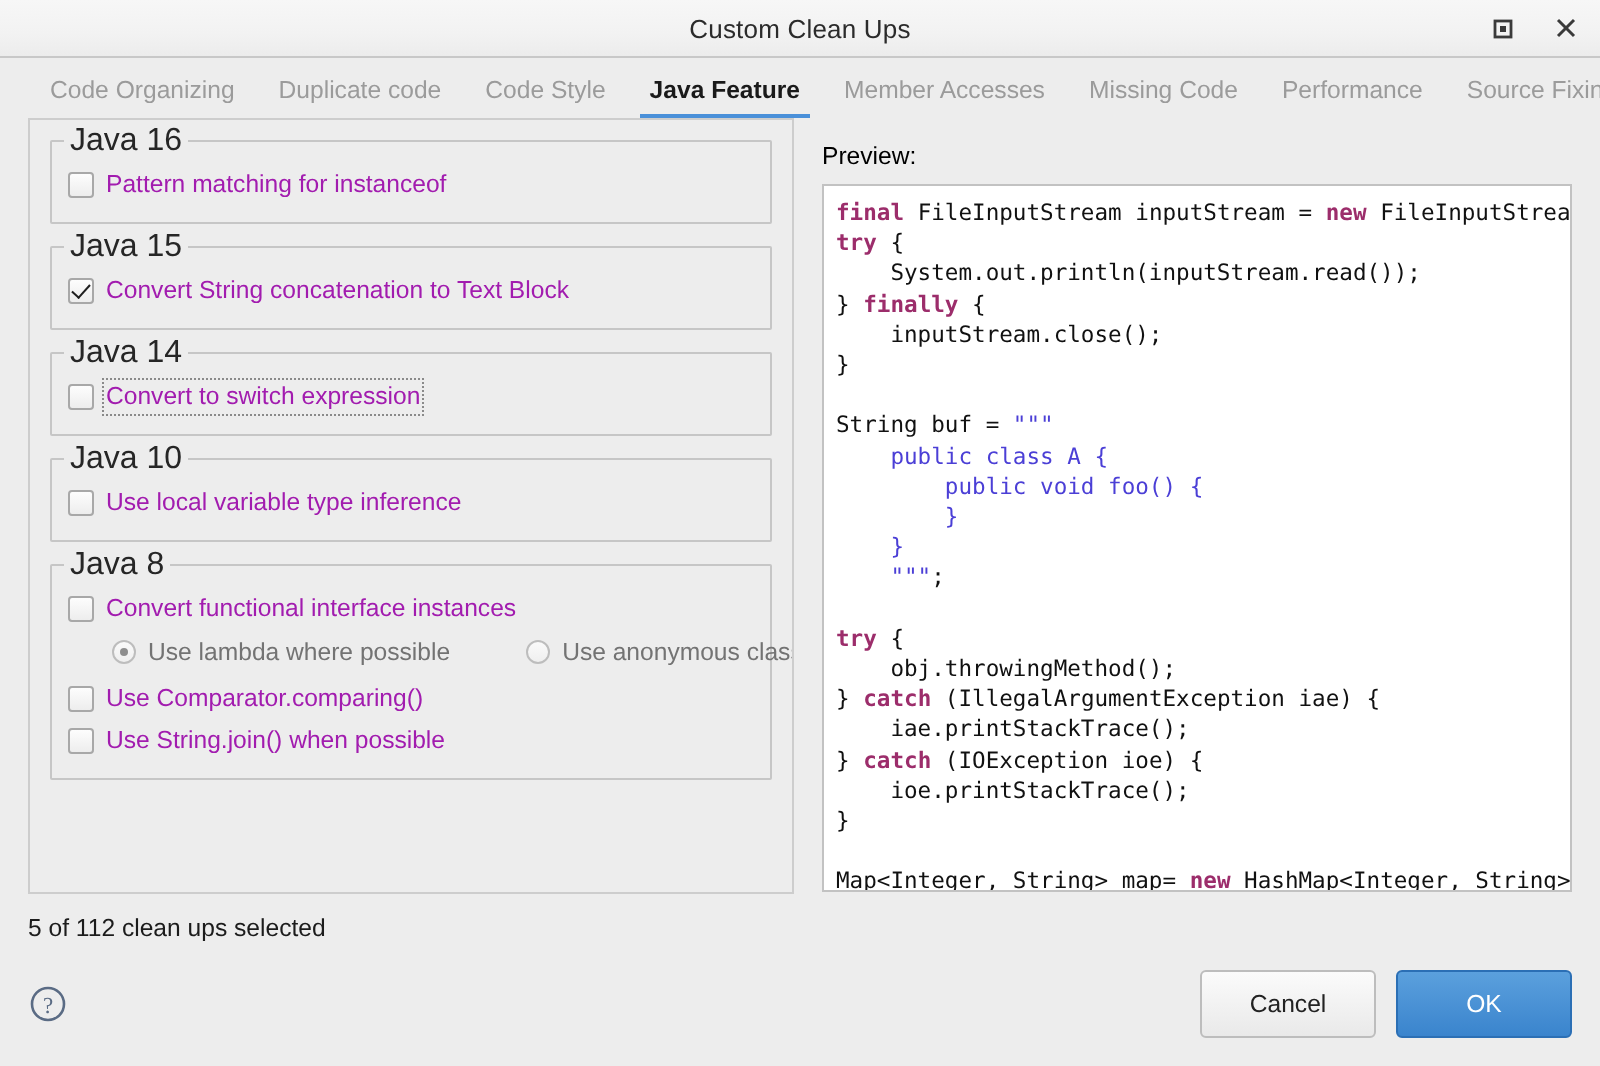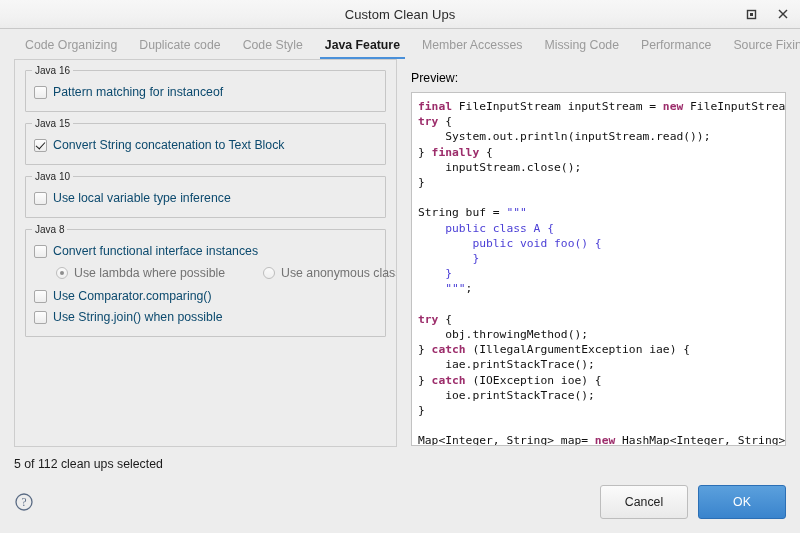--- a/index.html
+++ b/index.html
@@ -132,21 +132,21 @@
     margin-bottom: 11px;
     padding: 10px 8px 8px 8px;
     box-sizing: border-box;
   }
   .group-title {
     position: absolute;
     top: -7px;
     left: 6px;
     background: #ededed;
     padding: 0 3px;
-    font-size: 10px;
+    font-size: 16px;
     color: #262626;
     line-height: 13px;
   }
 
   .check-row {
     display: flex;
     align-items: center;
     height: 20px;
     margin: 1px 0;
   }
@@ -173,21 +173,21 @@
     left: 3px;
     top: 0px;
     width: 4px;
     height: 8px;
     border: solid #1f1f1f;
     border-width: 0 1.8px 1.8px 0;
     transform: rotate(42deg);
   }
   .cb-label {
     font-size: 12.3px;
-    color: #0c4a6e;
+    color: #a21caf;
     line-height: 15px;
     white-space: nowrap;
   }
 
   .radio-row {
     display: flex;
     align-items: center;
     height: 20px;
     padding-left: 22px;
     margin: 2px 0 3px 0;
@@ -341,20 +341,27 @@
           </div>
         </div>
         <div class="group">
           <div class="group-title">Java 15</div>
           <div class="check-row">
             <span class="cb checked"></span>
             <span class="cb-label">Convert String concatenation to Text Block</span>
           </div>
         </div>
         <div class="group">
+          <div class="group-title">Java 14</div>
+          <div class="check-row focused">
+            <span class="cb"></span>
+            <span class="cb-label">Convert to switch expression</span>
+          </div>
+        </div>
+        <div class="group">
           <div class="group-title">Java 10</div>
           <div class="check-row">
             <span class="cb"></span>
             <span class="cb-label">Use local variable type inference</span>
           </div>
         </div>
         <div class="group">
           <div class="group-title">Java 8</div>
           <div class="check-row">
             <span class="cb"></span>

